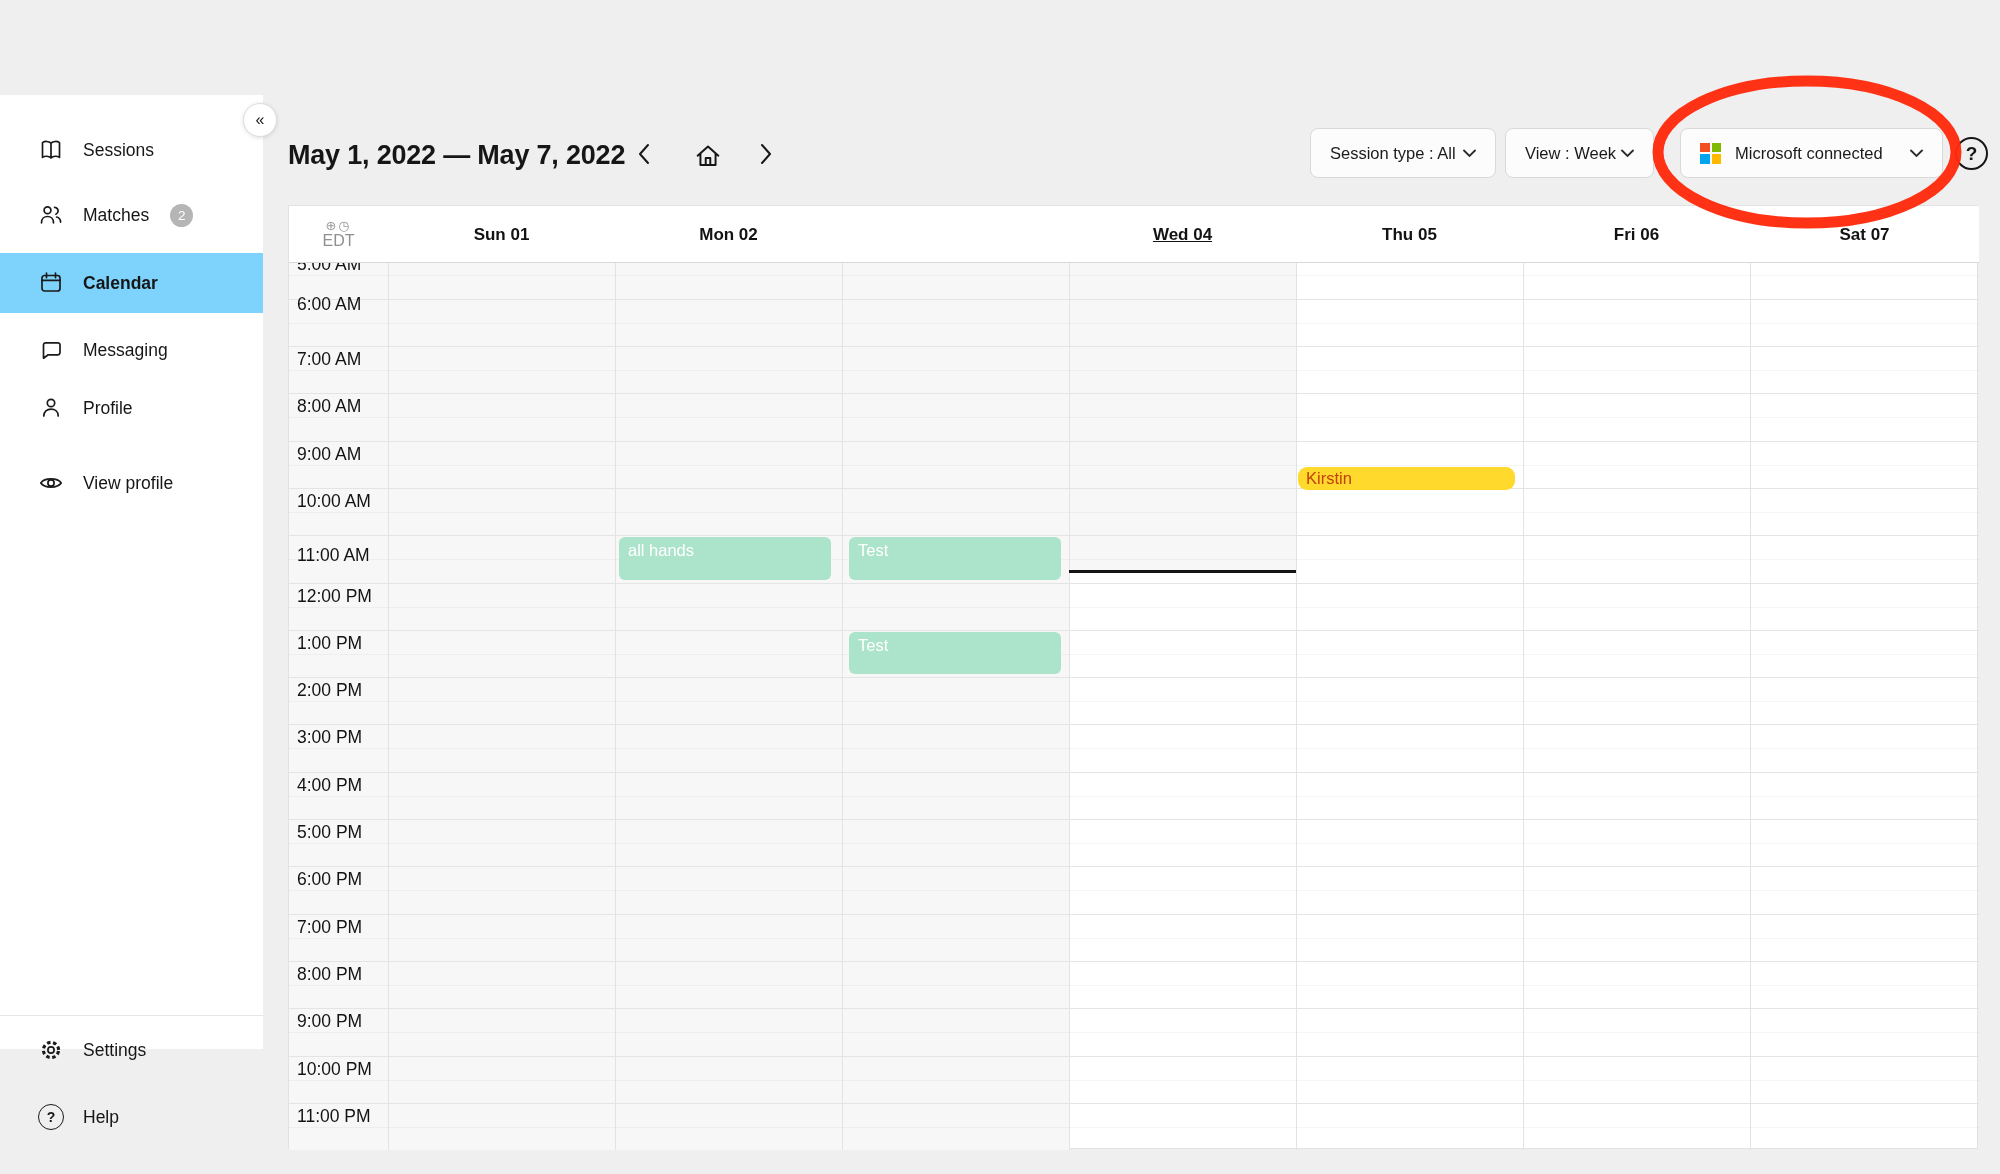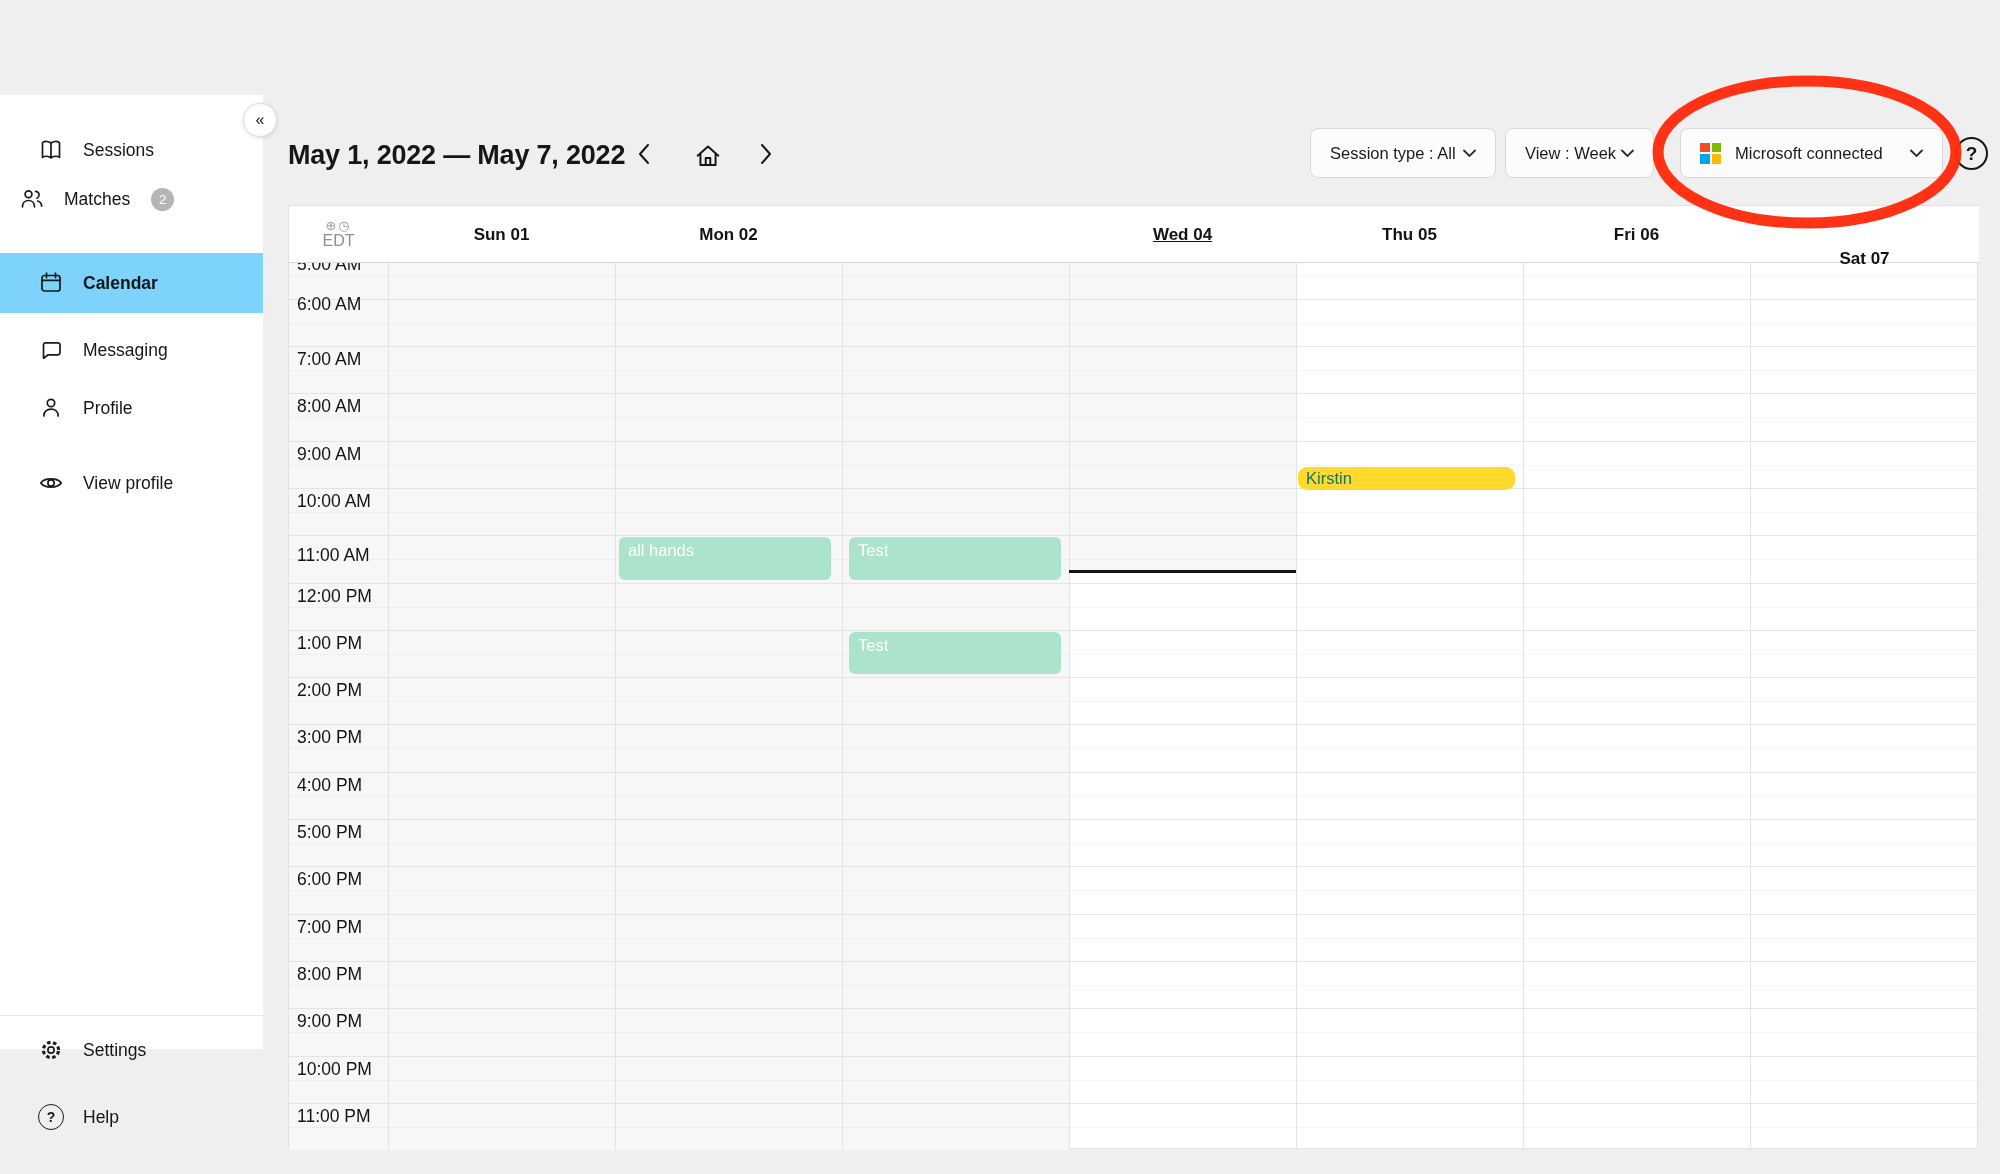--- a/index.html
+++ b/index.html
@@ -63,38 +63,38 @@
            font-size:17px;font-weight:700;color:#131313;}
   .daycell.today span{text-decoration:underline;}
   .tzcell{position:absolute;left:0;top:0;width:99px;height:57px;display:flex;flex-direction:column;
           align-items:center;justify-content:center;color:#8F8F8F;line-height:1.05;}
   .tzicons{font-size:13px;letter-spacing:2px;color:#9a9a9a;}
   .tzname{font-size:16px;margin-top:1px;}
   .tlabel{position:absolute;left:8px;font-size:17.5px;color:#131313;z-index:2;white-space:nowrap;}
   .evt{position:absolute;border-radius:6px;font-size:16.5px;padding:4px 9px;overflow:hidden;
        white-space:nowrap;z-index:2;cursor:pointer;}
   .evt.green{background:#ABE3CB;color:#FFFFFF;}
-  .evt.yellow{background:#FFD92B;color:#0f766e;border-radius:9px;padding:0 8px;line-height:23px;font-size:16.5px;}
+  .evt.yellow{background:#FFD92B;color:#c2410c;border-radius:9px;padding:0 8px;line-height:23px;font-size:16.5px;}
   .nowline{position:absolute;height:3px;background:#141414;z-index:2;}
   .icon-stroke{fill:none;stroke:#1a1a1a;stroke-width:1.7;stroke-linecap:round;stroke-linejoin:round;}
 </style>
 </head>
 <body>
 
 <div id="app">
 
 
   <div class="sidebar">
     <div class="sitem" style="top:25px;">
       <svg width="26" height="26" viewBox="0 0 26 26">
           <path class="icon-stroke" d="M13 6.2 C10.8 4 6.8 4 4.5 5.6 V20.4 C6.8 18.8 10.8 18.8 13 21 C15.2 18.8 19.2 18.8 21.5 20.4 V5.6 C19.2 4 15.2 4 13 6.2 Z M13 6.2 V21"></path>
         </svg>
       <span>Sessions</span>
     </div>
-    <div class="sitem" style="top:74px;padding-left:19px;">
+    <div class="sitem" style="top:90px;">
       <svg width="26" height="26" viewBox="0 0 26 26">
         <circle class="icon-stroke" cx="9.5" cy="8.3" r="3.4"></circle>
         <path class="icon-stroke" d="M3.5 20.8 C3.5 16.8 6.2 14.5 9.5 14.5 C12.8 14.5 15.5 16.8 15.5 20.8"></path>
         <path class="icon-stroke" d="M16.6 5.4 C18.7 5.7 20.1 7.1 20.1 9 C20.1 10.5 19.3 11.6 17.9 12.2"></path>
         <path class="icon-stroke" d="M18.6 15 C21.1 15.7 22.6 17.6 22.6 20.1"></path>
       </svg>
       <span>Matches</span>
       <span class="badge">2</span>
     </div>
     <div class="sitem active" style="top:158px;">
@@ -285,19 +285,19 @@
         </div>
       <div class="daycell today" style="left:780px;width:227px;">
           <span>Wed 04</span>
         </div>
       <div class="daycell" style="left:1007px;width:227px;">
           <span>Thu 05</span>
         </div>
       <div class="daycell" style="left:1234px;width:227px;">
           <span>Fri 06</span>
         </div>
-      <div class="daycell" style="left:1461px;width:229px;margin-top:24px;">
+      <div class="daycell" style="left:1461px;width:229px;">
           <span>Sat 07</span>
         </div>
     </div>
   </div>
 
 </div>
 
 </body></html>

